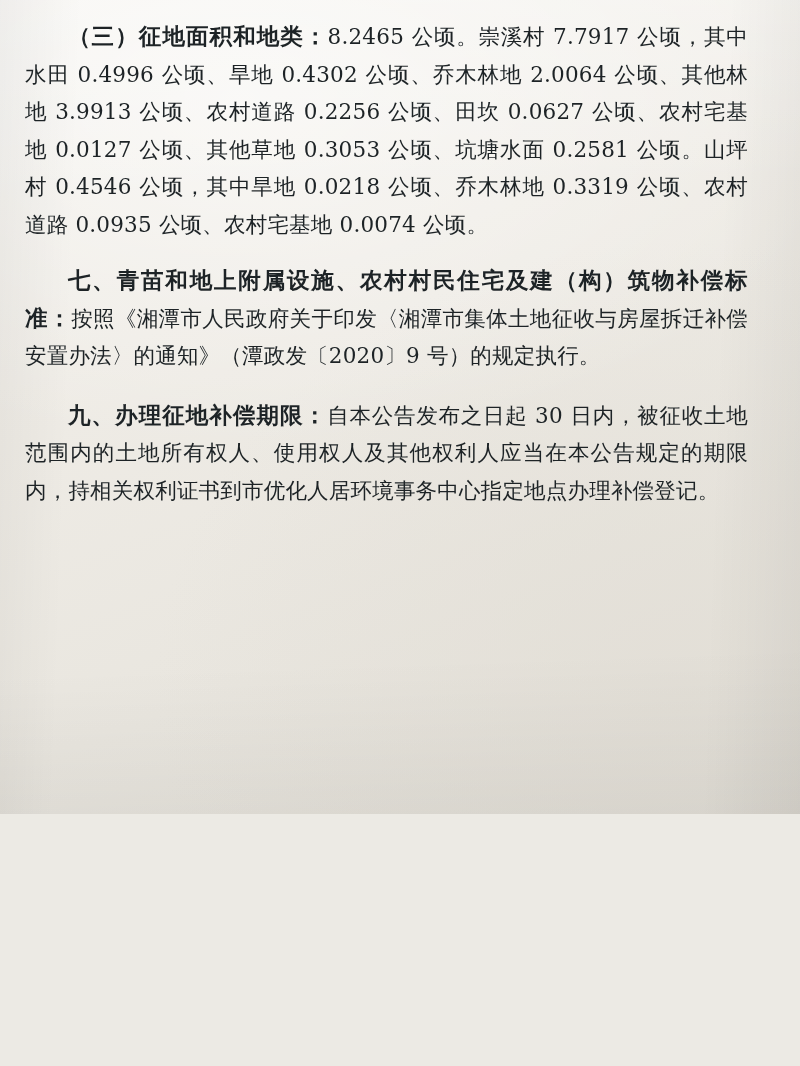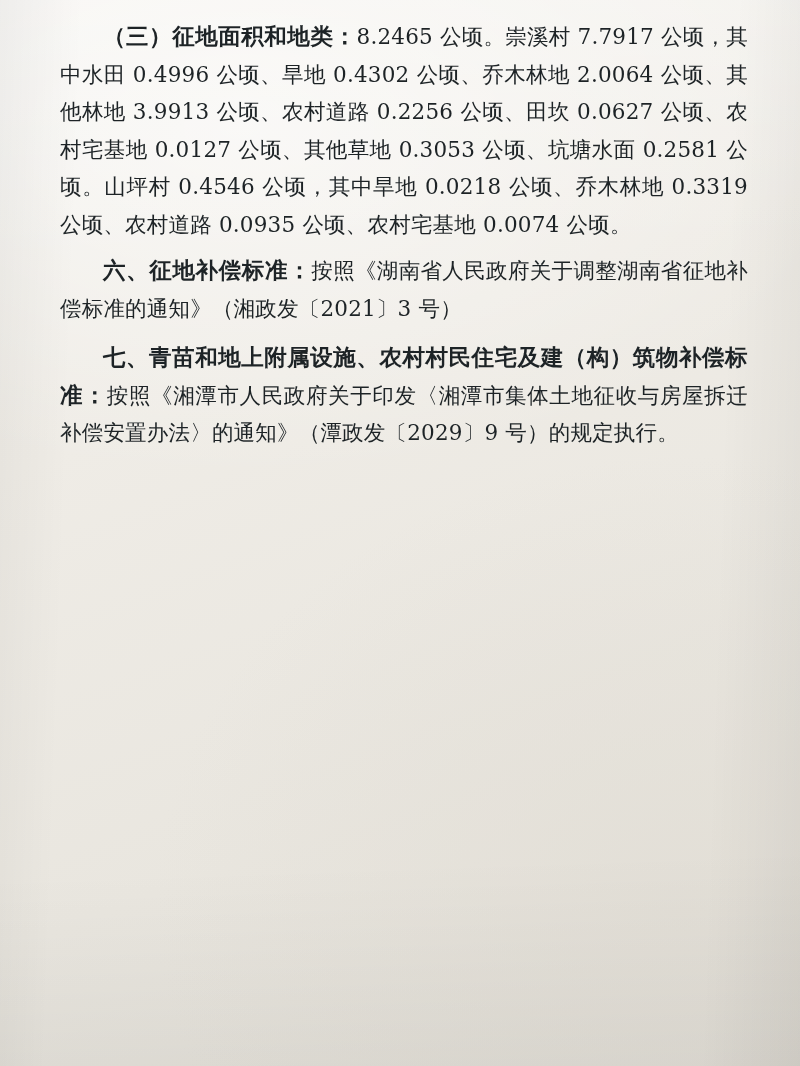--- a/index.html
+++ b/index.html
@@ -10,27 +10,27 @@
     width: 800px;
     height: 1066px;
     background: #eceae4;
     font-family: "DejaVu Serif", "Liberation Serif", serif;
     overflow: hidden;
   }
   
   .page {
     position: relative;
     width: 800px;
-    height: 1066px;
+    height: 814px;
     background:
       radial-gradient(ellipse 900px 500px at 30% 12%, rgba(255,255,255,0.55) 0%, rgba(255,255,255,0) 70%),
       radial-gradient(ellipse 700px 600px at 85% 85%, rgba(226,222,214,0.85) 0%, rgba(255,255,255,0) 75%),
       linear-gradient(160deg, #f3f1ec 0%, #efece6 35%, #e9e6df 70%, #e4e1d9 100%);
     box-sizing: border-box;
-    padding: 18px 52px 0 60px;
+    padding: 18px 52px 0 25px;
   }
   .page::after {
     content: "";
     position: absolute;
     inset: 0;
     pointer-events: none;
     background:
       linear-gradient(92deg, rgba(0,0,0,0.045) 0%, rgba(0,0,0,0) 10%, rgba(0,0,0,0) 88%, rgba(0,0,0,0.05) 100%),
       linear-gradient(178deg, rgba(255,255,255,0.35) 0%, rgba(0,0,0,0) 25%, rgba(0,0,0,0) 80%, rgba(0,0,0,0.05) 100%);
   }
@@ -61,29 +61,29 @@
 </head>
 <body>
 
 <div class="page">
   <div class="doc-body">
 
     <p class="para"><span class="lead">（三）征地面积和地类：</span><span>8.2465 公顷。崇溪村 7.7917 公顷，其中水田 0.4996 公顷、旱地 0.4302 公顷、乔木林地 2.0064 公顷、其他林地 3.9913 公顷、农村道路 0.2256 公顷、田坎 0.0627 公顷、农村宅基地 0.0127 公顷、其他草地 0.3053 公顷、坑塘水面 0.2581 公顷。山坪村 0.4546 公顷，其中旱地 0.0218 公顷、乔木林地 0.3319 公顷、农村道路 0.0935 公顷、农村宅基地 0.0074 公顷。</span></p>
 
     <div class="spacer-sm"></div>
 
-    <p class="para"><span class="lead">六、征地补偿标准：</span><span>按照《湖南省人民政府关于调整湖南省征地补偿标准的通知》（湘政发〔2021〕3 号）</span></p>
 
     <div class="spacer-md"></div>
 
-    <p class="para"><span class="lead">七、青苗和地上附属设施、农村村民住宅及建（构）筑物补偿标准：</span><span>按照《湘潭市人民政府关于印发〈湘潭市集体土地征收与房屋拆迁补偿安置办法〉的通知》（潭政发〔2029〕9 号）的规定执行。</span></p>
+    <p class="para"><span class="lead">七、青苗和地上附属设施、农村村民住宅及建（构）筑物补偿标准：</span><span>按照《湘潭市人民政府关于印发〈湘潭市集体土地征收与房屋拆迁补偿安置办法〉的通知》（潭政发〔2020〕9 号）的规定执行。</span></p>
 
     <div class="spacer-md"></div>
 
 
     <div class="spacer-md"></div>
 
+    <p class="para"><span class="lead">九、办理征地补偿期限：</span><span>自本公告发布之日起 30 日内，被征收土地范围内的土地所有权人、使用权人及其他权利人应当在本公告规定的期限内，持相关权利证书到市优化人居环境事务中心指定地点办理补偿登记。</span></p>
 
     <div class="spacer-md"></div>
 
 
   </div>
 </div>
 
 </body></html>

